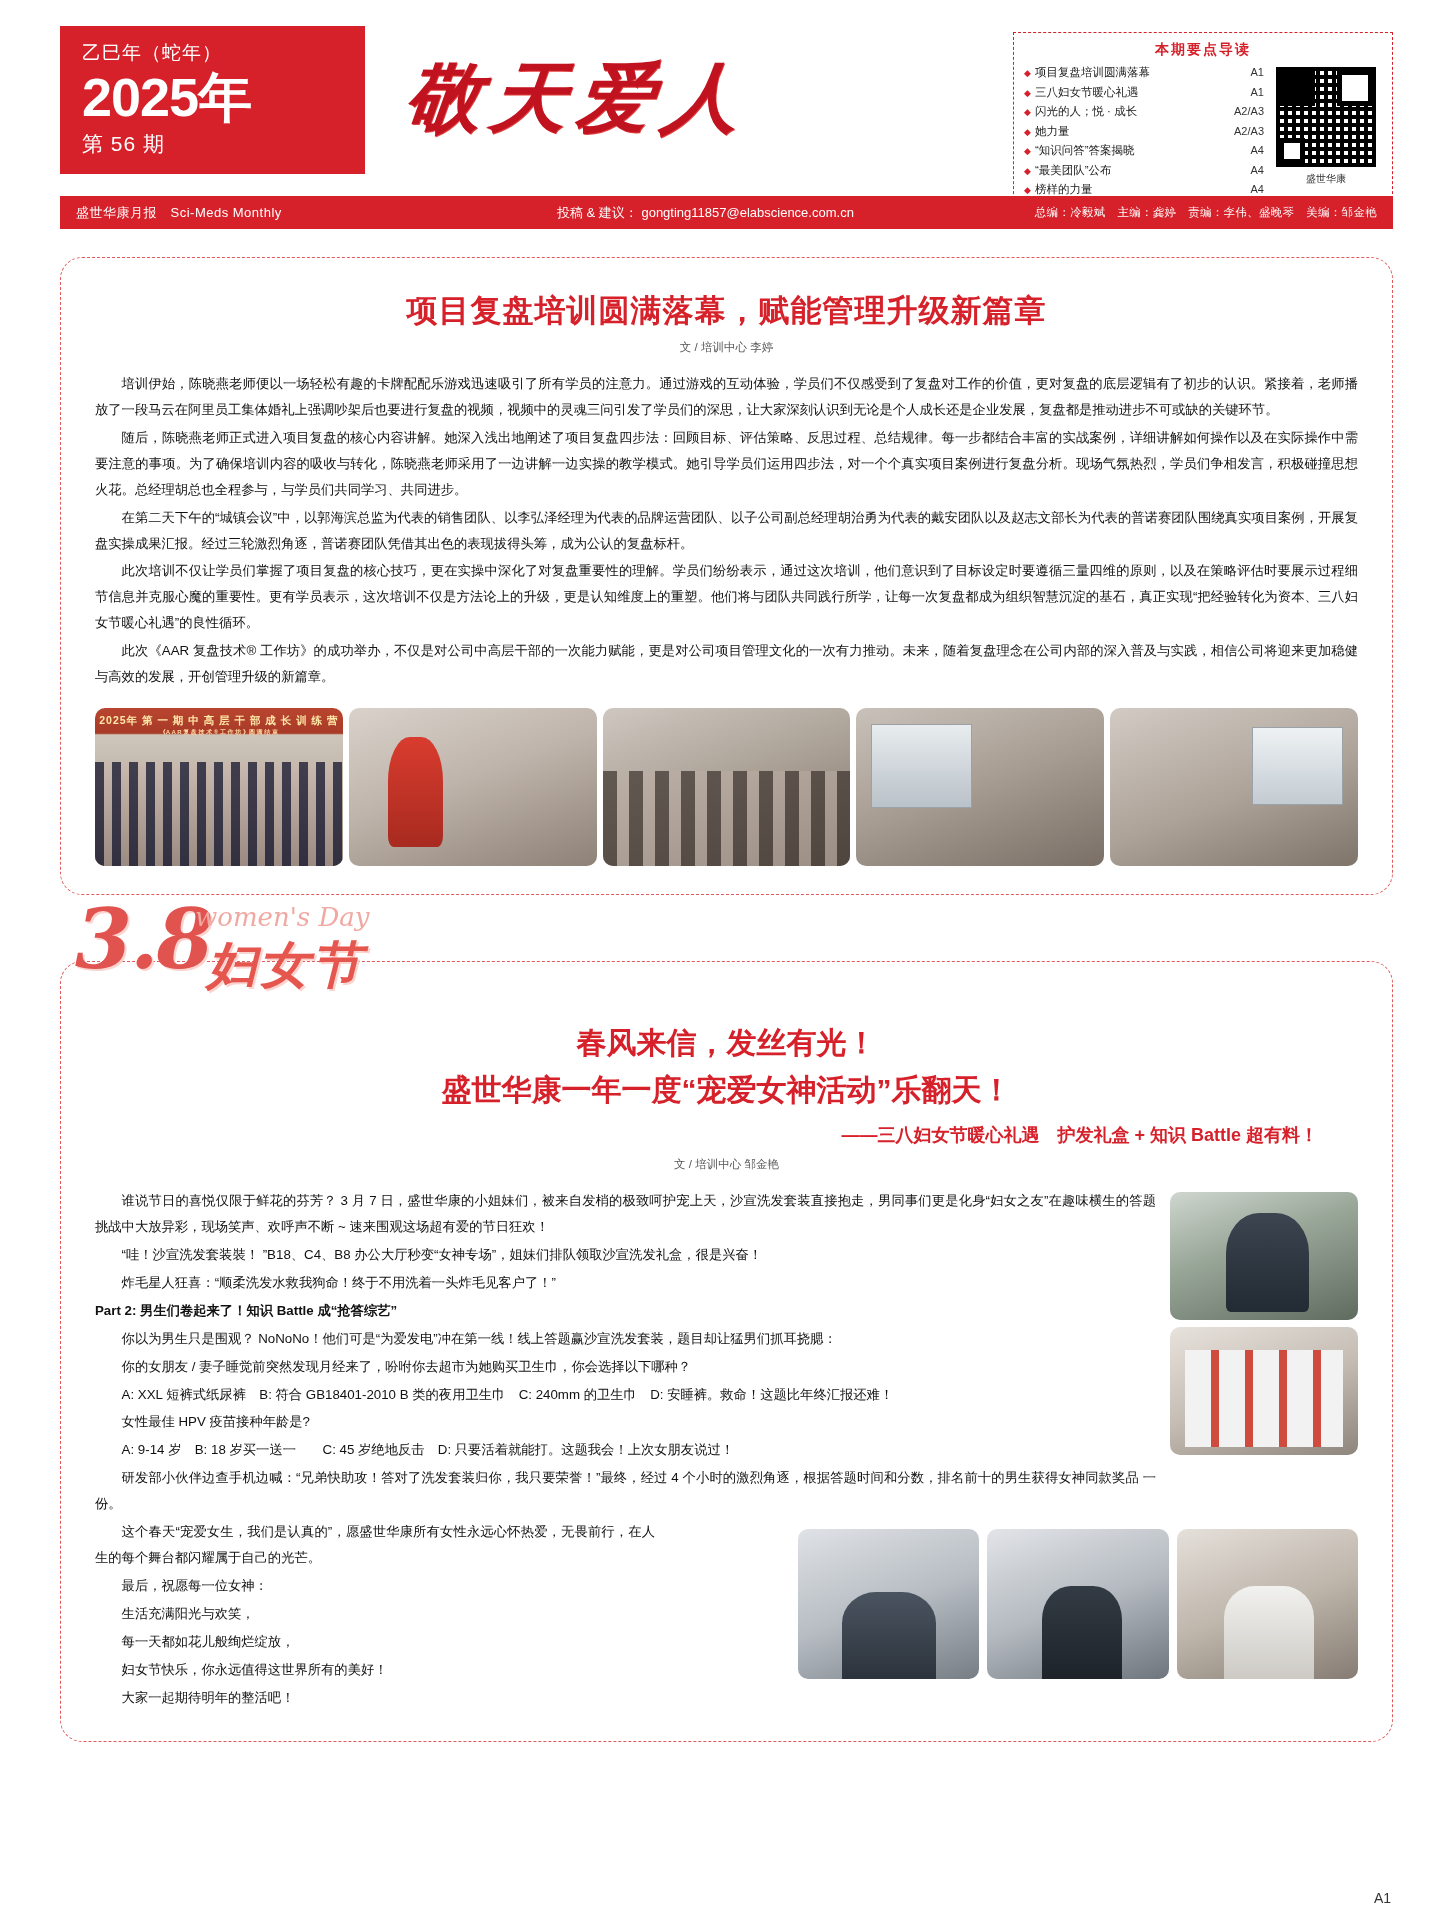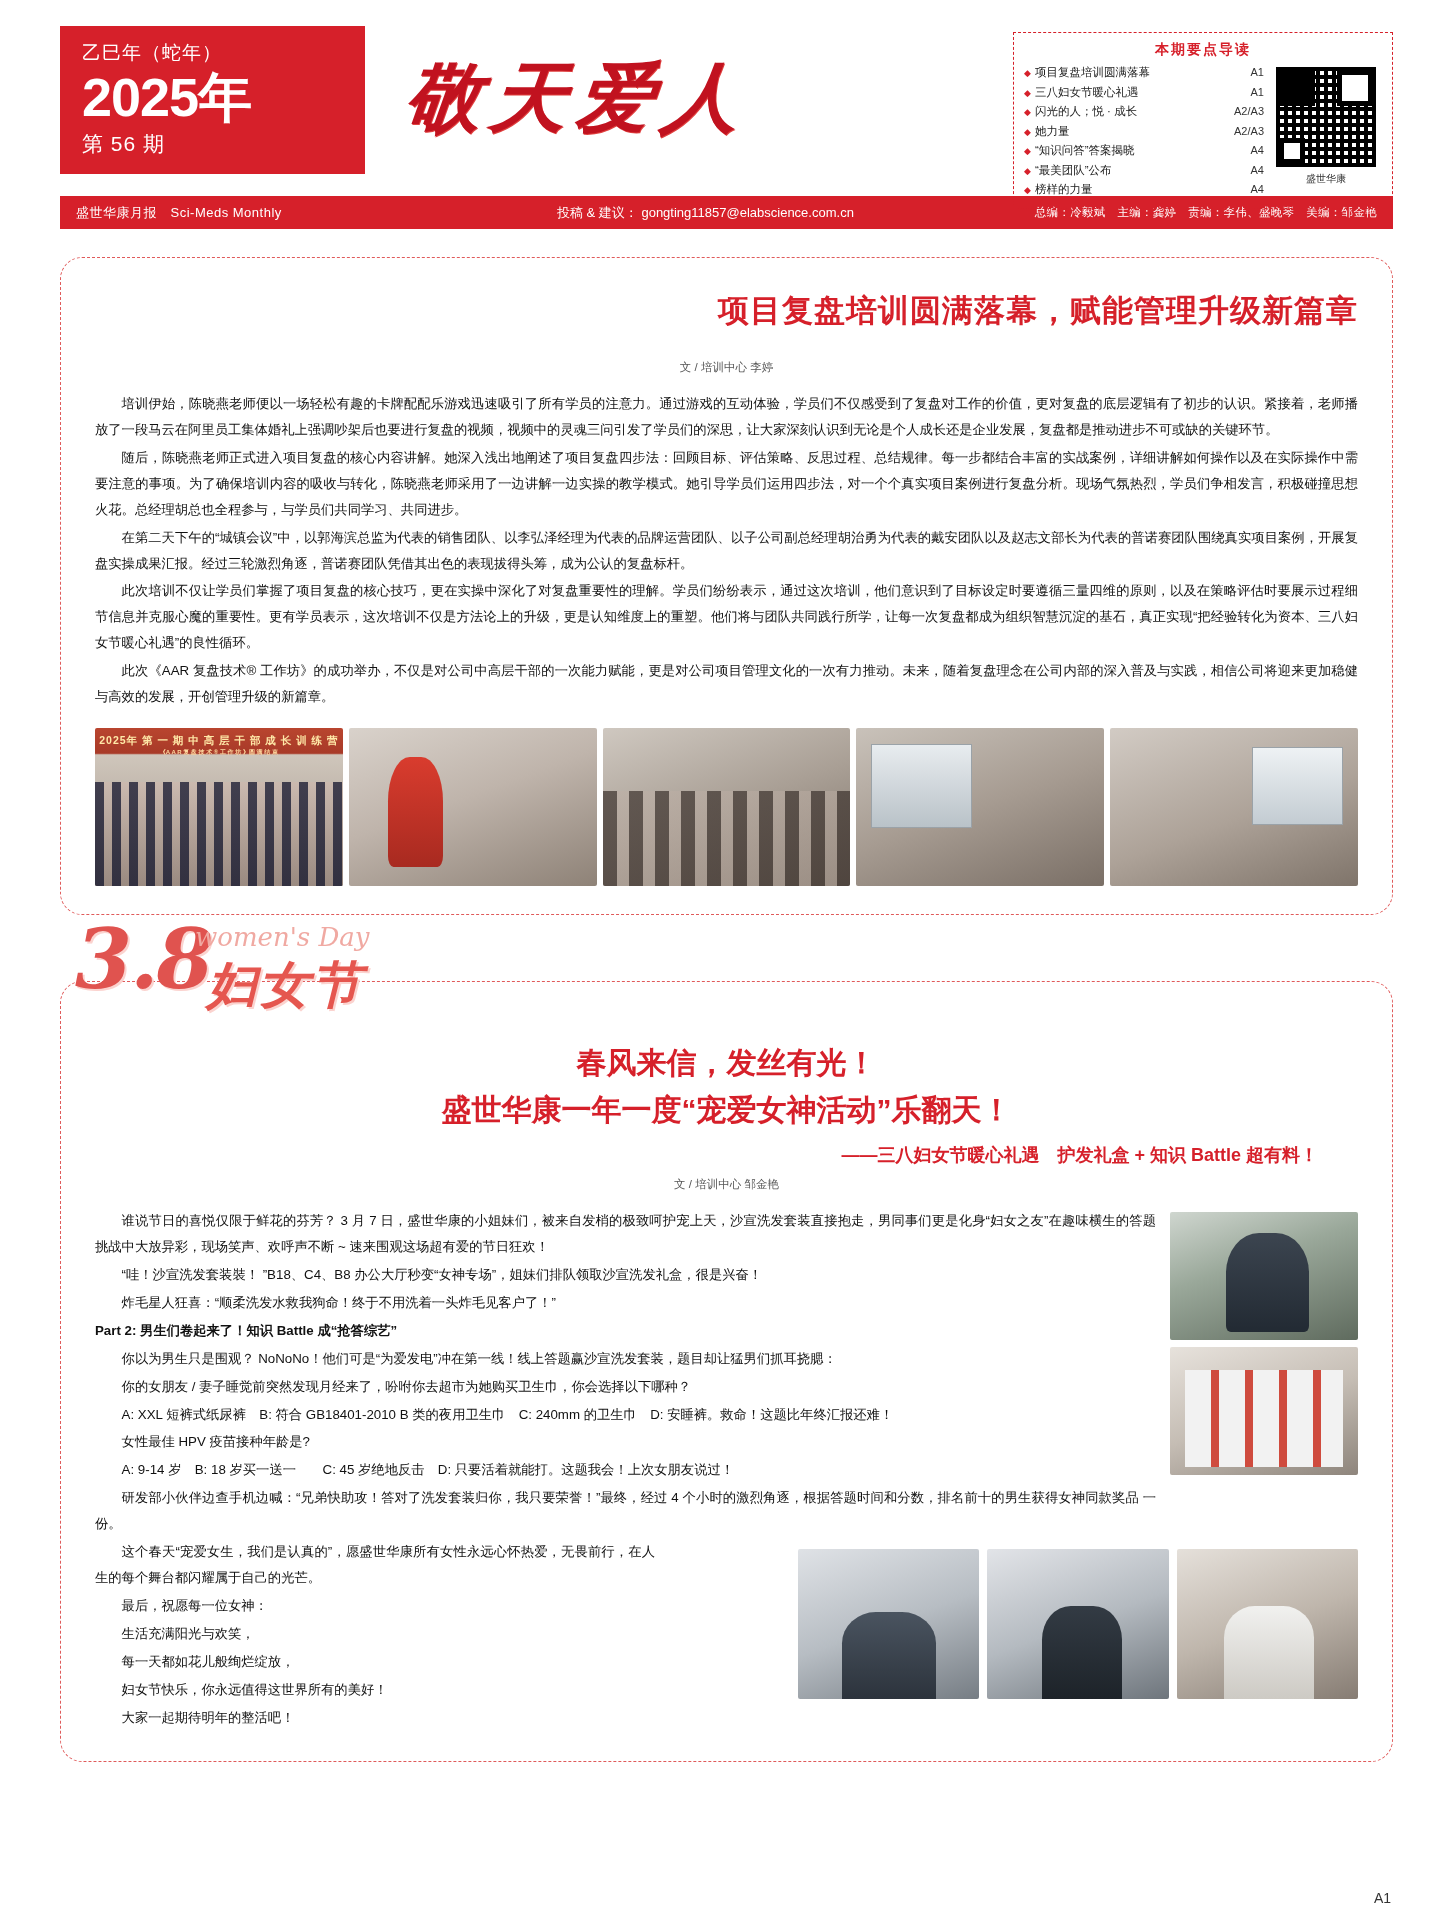--- a/index.html
+++ b/index.html
@@ -150,26 +150,26 @@
 
   
   .card {
     margin: 28px 60px 0 60px;
     border: 1.5px dashed #e05a5a;
     border-radius: 22px;
     padding: 26px 34px 28px 34px;
     position: relative;
   }
   .art-title {
-    text-align: right;
+    text-align: center;
     color: #d6202a;
     font-size: 31px;
     font-weight: bold;
     letter-spacing: 1px;
-    margin: 6px 0 28px 0;
+    margin: 6px 0 8px 0;
   }
   .byline {
     text-align: center;
     font-size: 11.5px;
     color: #555;
     margin-bottom: 16px;
   }
   .body-text p {
     font-size: 13.3px;
     line-height: 1.95;
@@ -179,21 +179,21 @@
     color: #111;
   }
   .photo-row {
     display: flex;
     gap: 6px;
     margin-top: 18px;
   }
   .photo {
     flex: 1;
     height: 158px;
-    border-radius: 2px;
+    border-radius: 10px;
     position: relative;
     overflow: hidden;
   }
   .ph1 {
     background: linear-gradient(180deg,#b9452f 0%,#a83a28 16%,#cfc6bb 17%,#b7aca2 60%,#8d8179 100%);
   }
   .ph1 .banner {
     position: absolute; top: 6px; left: 0; right: 0;
     text-align: center; color: #ffe9a8; font-size: 10.5px; font-weight: bold;
     letter-spacing: 1px;

